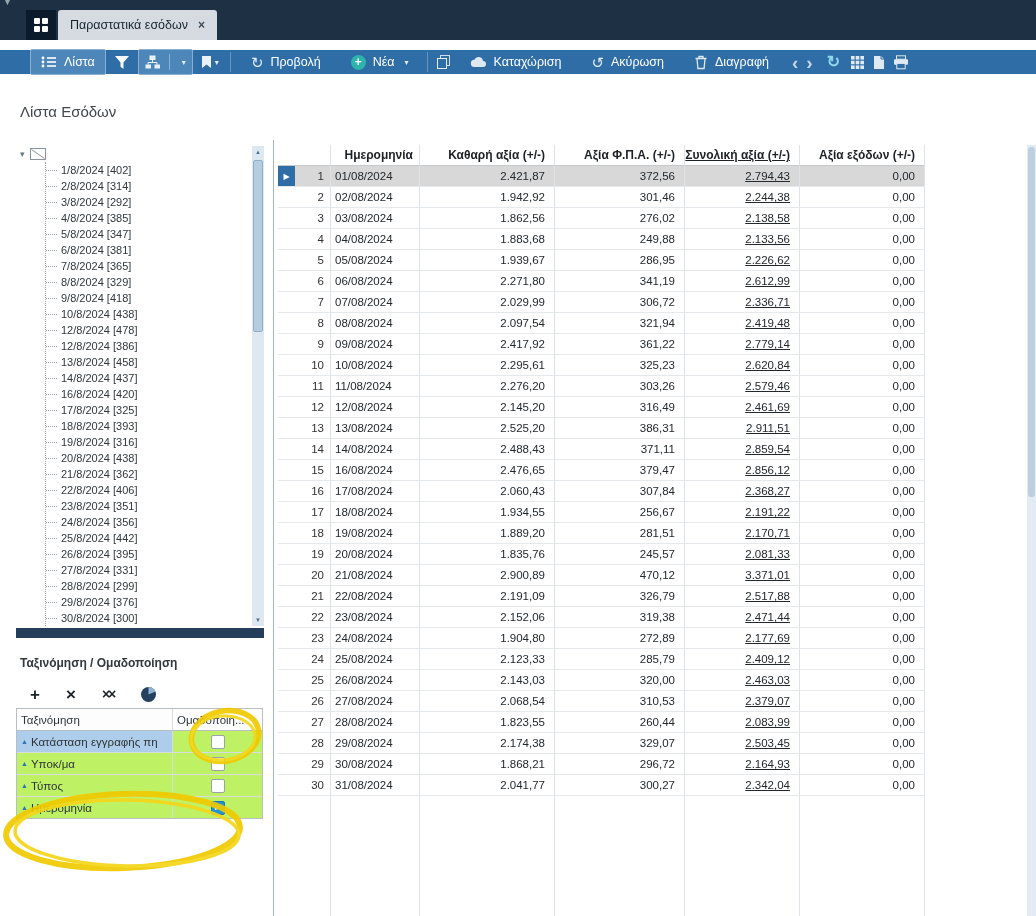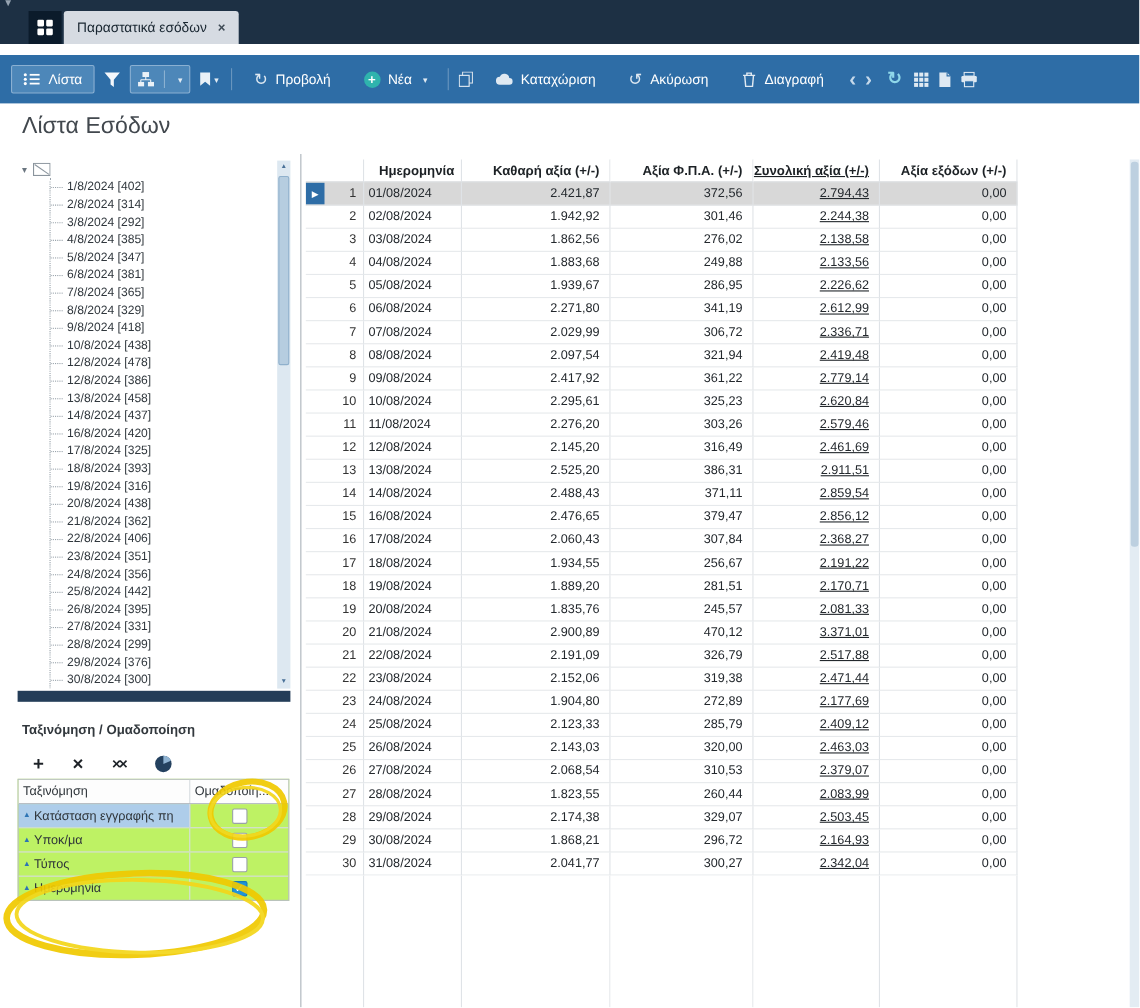--- a/index.html
+++ b/index.html
@@ -9,38 +9,38 @@
   
   .topbar{position:absolute;left:0;top:0;width:100%;height:40px;background:#1d3044;}
   .corner-caret{position:absolute;left:3px;top:-3px;font-size:9px;color:#96a3b1;}
   .app-btn{position:absolute;left:26px;top:10px;width:30px;height:30px;background:#0b1b2b;
            display:flex;align-items:center;justify-content:center;cursor:pointer;}
   .tab{position:absolute;left:58px;top:10px;height:30px;background:#d6dbe2;border-radius:3px 3px 0 0;
        display:flex;align-items:center;gap:10px;padding:0 12px;font-size:12.5px;color:#17242f;}
   .tab-close{font-weight:bold;color:#3e4a55;font-size:12px;cursor:pointer;}
 
   
-  .toolbar{position:absolute;left:0;top:50px;width:100%;height:44px;background:#2e6da6;
-           display:flex;align-items:center;padding-left:10px;box-sizing:border-box;
+  .toolbar{position:absolute;left:0;top:50px;width:100%;height:24px;background:#2e6da6;
+           display:flex;align-items:center;padding-left:30px;box-sizing:border-box;
            color:#fff;font-size:12.5px;white-space:nowrap;}
   .tb-btn{display:flex;align-items:center;gap:7px;padding:5px 10px;border:1px solid transparent;
           border-radius:2px;margin-right:8px;cursor:pointer;}
   .tb-btn.active{background:#4d87b9;border-color:#8ab0d2;}
   .tb-ico{display:flex;align-items:center;justify-content:center;margin-right:8px;cursor:pointer;}
   .tb-sep{width:1px;height:20px;background:rgba(255,255,255,.28);margin:0 9px 0 3px;}
   .caret{font-size:8px;color:#e2ecf4;margin-left:3px;}
   .glyph{font-size:15px;line-height:1;color:#dfe9f2;}
   .glyph.cyan{color:#8fd8ea;font-weight:bold;}
   .chev{font-size:19px;font-weight:bold;color:#c6d9ea;line-height:1;margin:0 4px;cursor:pointer;}
   .plus-circle{width:15px;height:15px;border-radius:50%;background:#2fb3ad;color:#fff;display:flex;
                align-items:center;justify-content:center;font-size:12px;font-weight:bold;line-height:1;}
   .btn-inner-sep{width:1px;height:16px;background:rgba(255,255,255,.35);margin:0 2px;}
 
   
-  .page-title{position:absolute;left:20px;top:103px;font-size:21px;color:#42484e;}
+  .page-title{position:absolute;left:20px;top:103px;font-size:15px;color:#42484e;}
 
   
   .tree{position:absolute;left:16px;top:146px;width:234px;height:480px;overflow:hidden;
         font-size:11px;color:#30373d;}
   .tree-root{display:flex;align-items:center;gap:5px;height:16px;padding-left:4px;cursor:pointer;}
   .root-caret{font-size:9px;color:#6b7680;}
   .tree-children{margin-left:29px;border-left:1px dotted #99a3ab;}
   .tree-item{height:16px;display:flex;align-items:center;white-space:nowrap;cursor:pointer;}
   .tree-item::before{content:"";width:11px;border-top:1px dotted #99a3ab;margin-right:4px;flex:none;}
   .tree-scroll{position:absolute;left:252px;top:146px;width:12px;height:480px;background:#dde8f1;}

